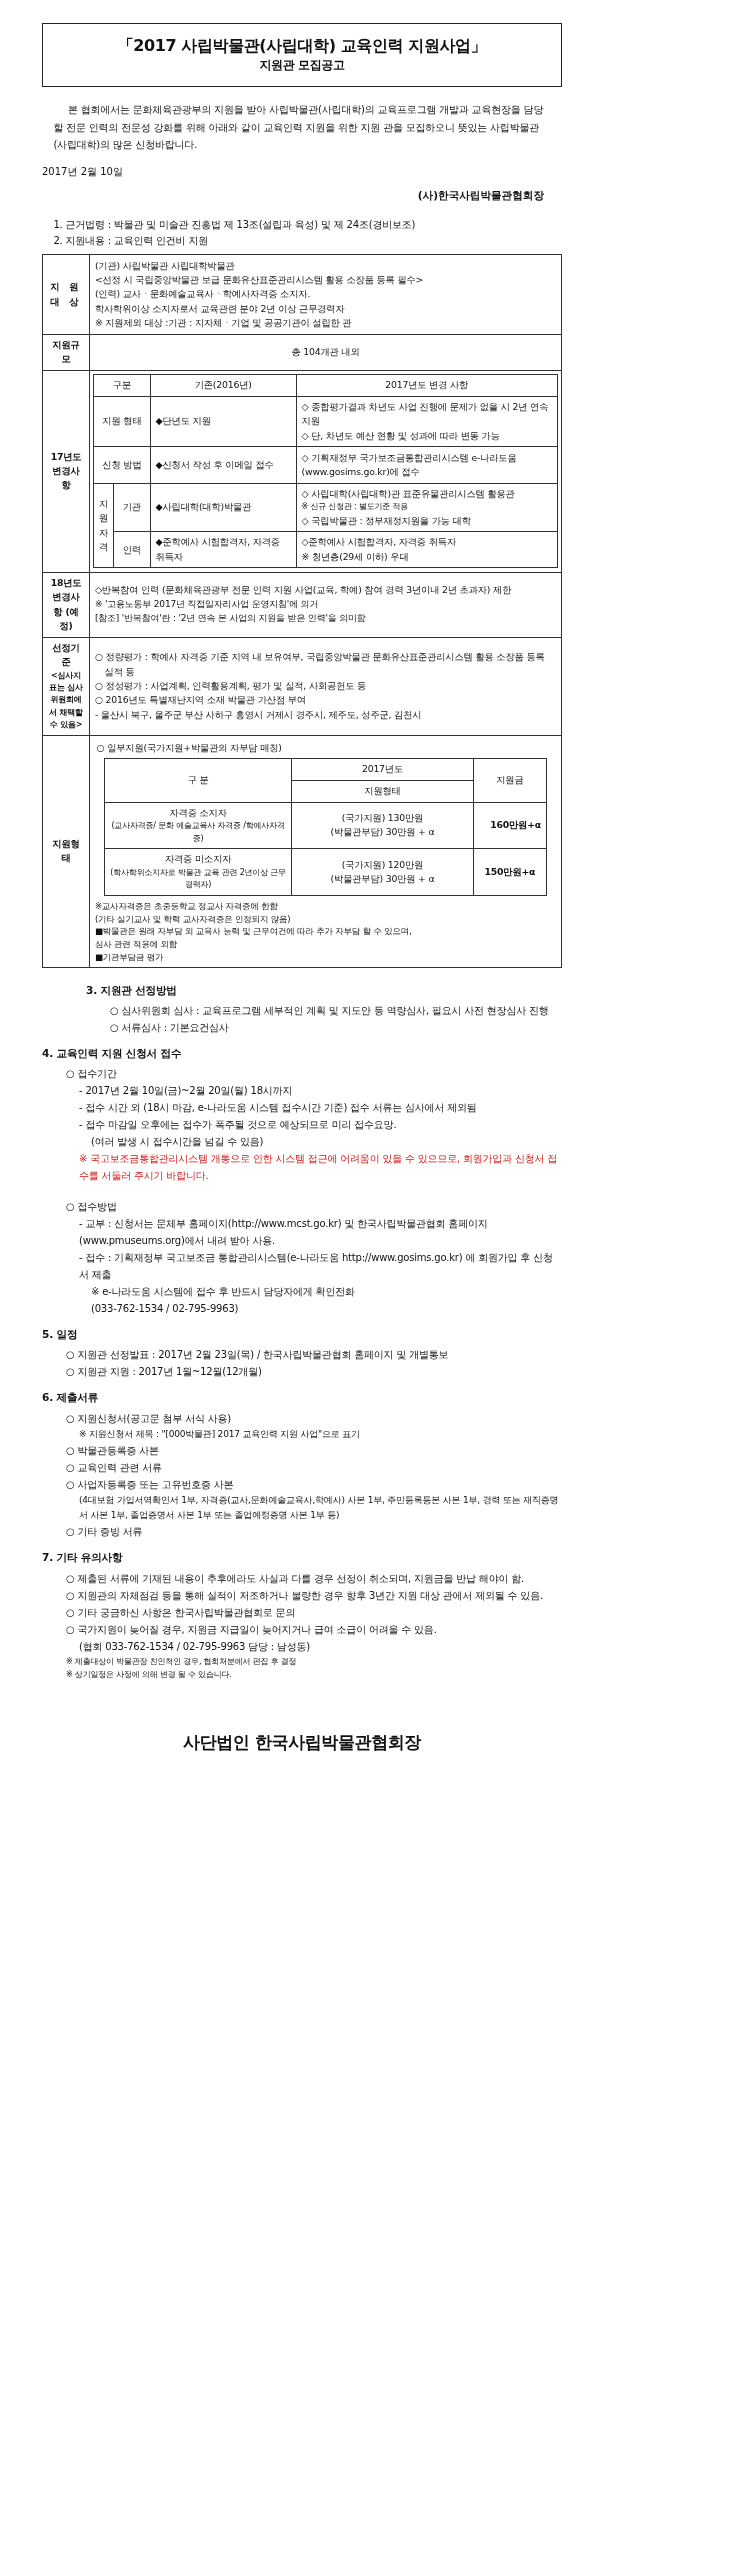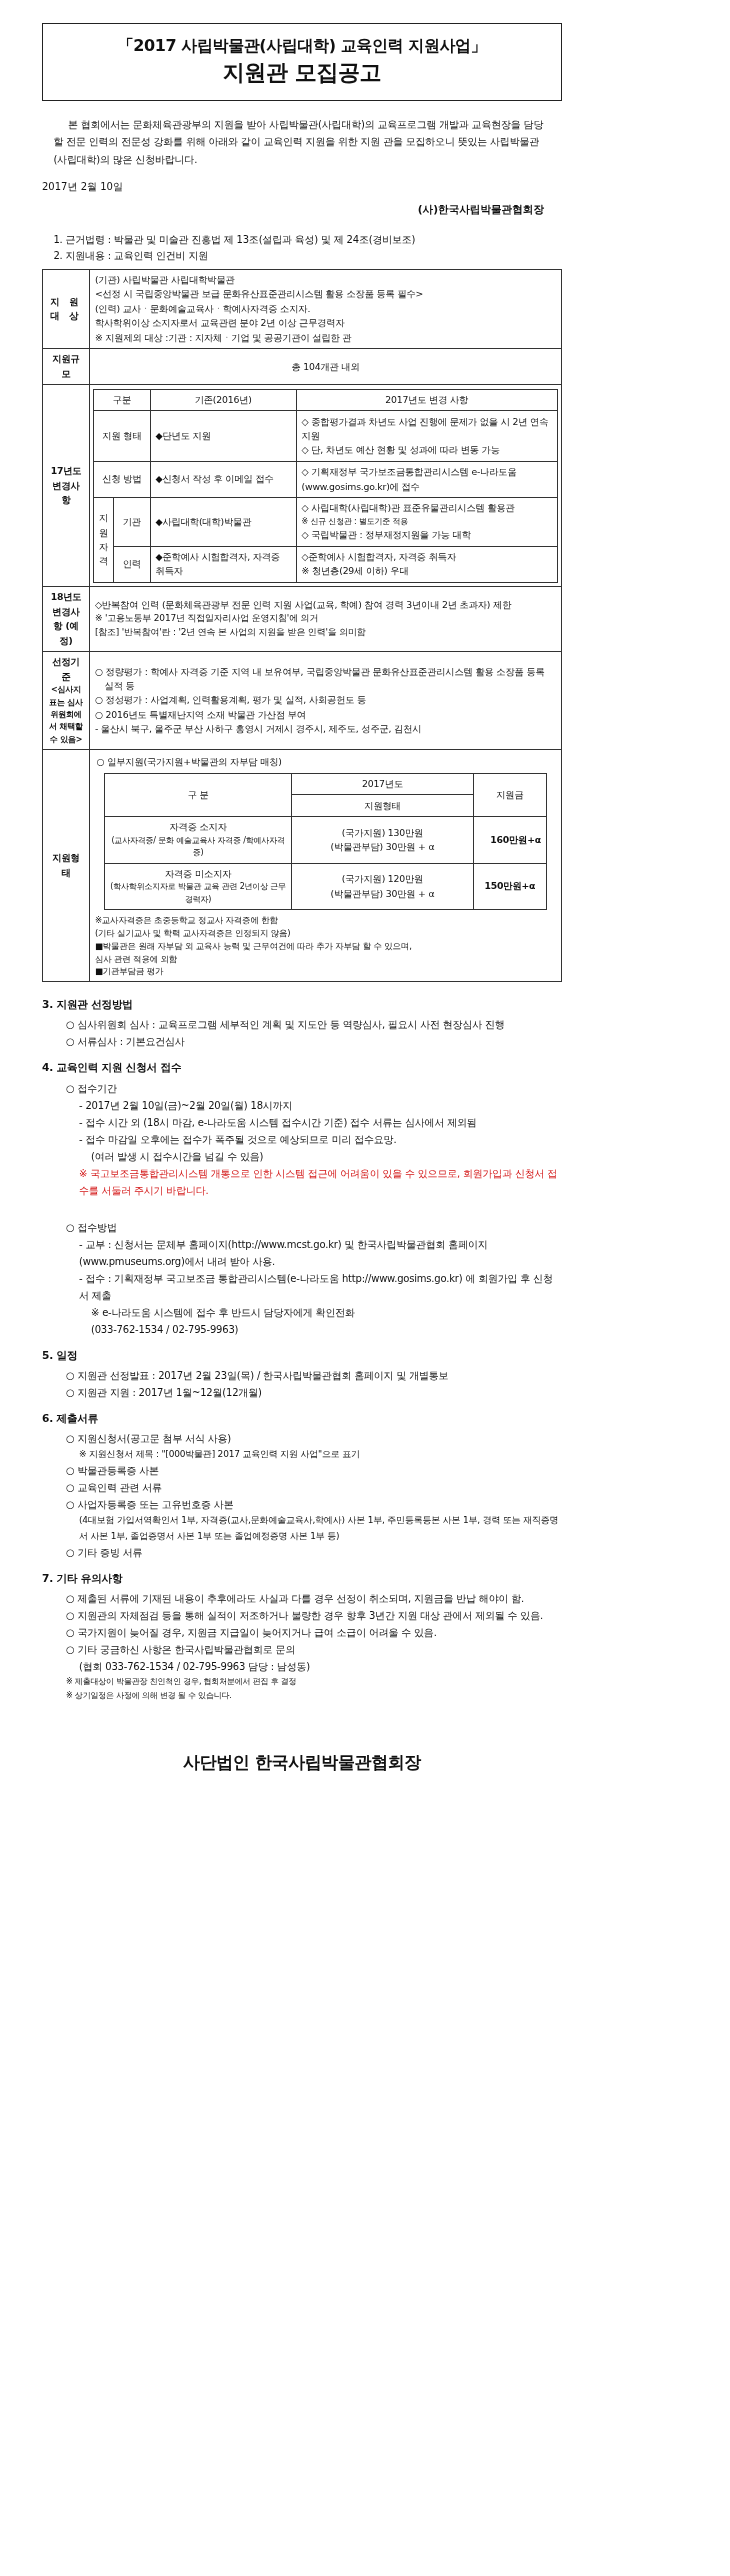--- a/index.html
+++ b/index.html
@@ -23,21 +23,21 @@
     text-align: center;
     margin-bottom: 14.6px;
   }
   .title-line1 {
     font-size: 16px;
     font-weight: bold;
     letter-spacing: -0.4px;
     line-height: 1.45;
   }
   .title-line2 {
-    font-size: 22px;
+    font-size: 12px;
     font-weight: bold;
     letter-spacing: -0.4px;
     line-height: 1.45;
   }
   
   .intro {
     font-size: 10px;
     line-height: 1.75;
     text-indent: 14.6px;
     margin: 8px 11.4px 11.4px 11.4px;
@@ -271,35 +271,35 @@
           <div>  (기타 실기교사 및 학력 교사자격증은 인정되지 않음)</div>
           <div>■박물관은 원래 자부담 외 교육사 능력 및 근무여건에 따라 추가 자부담 할 수 있으며,</div>
           <div>  심사 관련 적용에 외함</div>
           <div>■기관부담금 평가</div>
         </div>
       </td>
     </tr>
   </tbody>
     </table>
 
-  <div class="sec" style="margin-top:13px;">
+  <div class="sec" style="margin-top:13px;margin-left:44px;">
     <div class="sec-title">3. 지원관 선정방법</div>
     <div class="lvl2">○ 심사위원회 심사 : 교육프로그램 세부적인 계획 및 지도안 등 역량심사, 필요시 사전 현장심사 진행</div>
     <div class="lvl2">○ 서류심사 : 기본요건심사</div>
   </div>
 
   <div class="sec">
     <div class="sec-title">4. 교육인력 지원 신청서 접수</div>
     <div class="lvl2">○ 접수기간</div>
     <div class="lvl3">- 2017년 2월 10일(금)~2월 20일(월) 18시까지</div>
     <div class="lvl3">- 접수 시간 외 (18시 마감, e-나라도움 시스템 접수시간 기준) 접수 서류는 심사에서 제외됨</div>
     <div class="lvl3">- 접수 마감일 오후에는 접수가 폭주될 것으로 예상되므로 미리 접수요망.</div>
     <div class="lvl4">  (여러 발생 시 접수시간을 넘길 수 있음)</div>
     <div class="lvl3 red">※ 국고보조금통합관리시스템 개통으로 인한 시스템 접근에 어려움이 있을 수 있으므로, 회원가입과 신청서 접수를 서둘러 주시기 바랍니다.</div>
-    <div class="lvl2" style="margin-top:20px;">○ 접수방법</div>
+    <div class="lvl2" style="margin-top:14px;">○ 접수방법</div>
     <div class="lvl3">- 교부 : 신청서는 문체부 홈페이지(http://www.mcst.go.kr) 및 한국사립박물관협회 홈페이지(www.pmuseums.org)에서 내려 받아 사용.</div>
     <div class="lvl3">- 접수 : 기획재정부 국고보조금 통합관리시스템(e-나라도움 http://www.gosims.go.kr) 에 회원가입 후 신청서 제출</div>
     <div class="lvl4">  ※ e-나라도움 시스템에 접수 후 반드시 담당자에게 확인전화</div>
     <div class="lvl4">      (033-762-1534 / 02-795-9963)</div>
   </div>
 
   <div class="sec">
     <div class="sec-title">5. 일정</div>
     <div class="lvl2">○ 지원관 선정발표 : 2017년 2월 23일(목) / 한국사립박물관협회 홈페이지 및 개별통보</div>
     <div class="lvl2">○ 지원관 지원 : 2017년 1월~12월(12개월)</div>
@@ -313,22 +313,22 @@
     <div class="lvl2">○ 교육인력 관련 서류</div>
     <div class="lvl2">○ 사업자등록증 또는 고유번호증 사본</div>
     <div class="lvl3 small">   (4대보험 가입서역확인서 1부, 자격증(교사,문화예술교육사,학예사) 사본 1부, 주민등록등본 사본 1부, 경력 또는 재직증명서 사본 1부, 졸업증명서 사본 1부 또는 졸업예정증명 사본 1부 등)</div>
     <div class="lvl2">○ 기타 증빙 서류</div>
   </div>
 
   <div class="sec">
     <div class="sec-title">7. 기타 유의사항</div>
     <div class="lvl2">○ 제출된 서류에 기재된 내용이 추후에라도 사실과 다를 경우 선정이 취소되며, 지원금을 반납 해야이 함.</div>
     <div class="lvl2">○ 지원관의 자체점검 등을 통해 실적이 저조하거나 불량한 경우 향후 3년간 지원 대상 관에서 제외될 수 있음.</div>
+    <div class="lvl2">○ 기타 궁금하신 사항은 한국사립박물관협회로 문의</div>
     <div class="lvl2">○ 국가지원이 늦어질 경우, 지원금 지급일이 늦어지거나 급여 소급이 어려울 수 있음.</div>
-    <div class="lvl2">○ 기타 궁금하신 사항은 한국사립박물관협회로 문의</div>
     <div class="lvl3">   (협회 033-762-1534 / 02-795-9963  담당 : 남성동)</div>
     <div class="lvl2 xsmall">※ 제출대상이 박물관장 친인척인 경우, 협회처분에서 편집 후 결정</div>
     <div class="lvl2 xsmall">※ 상기일정은 사정에 의해 변경 될 수 있습니다.</div>
   </div>
 
   <div class="footer-title">사단법인 한국사립박물관협회장</div>
 
 </div>
 
 

